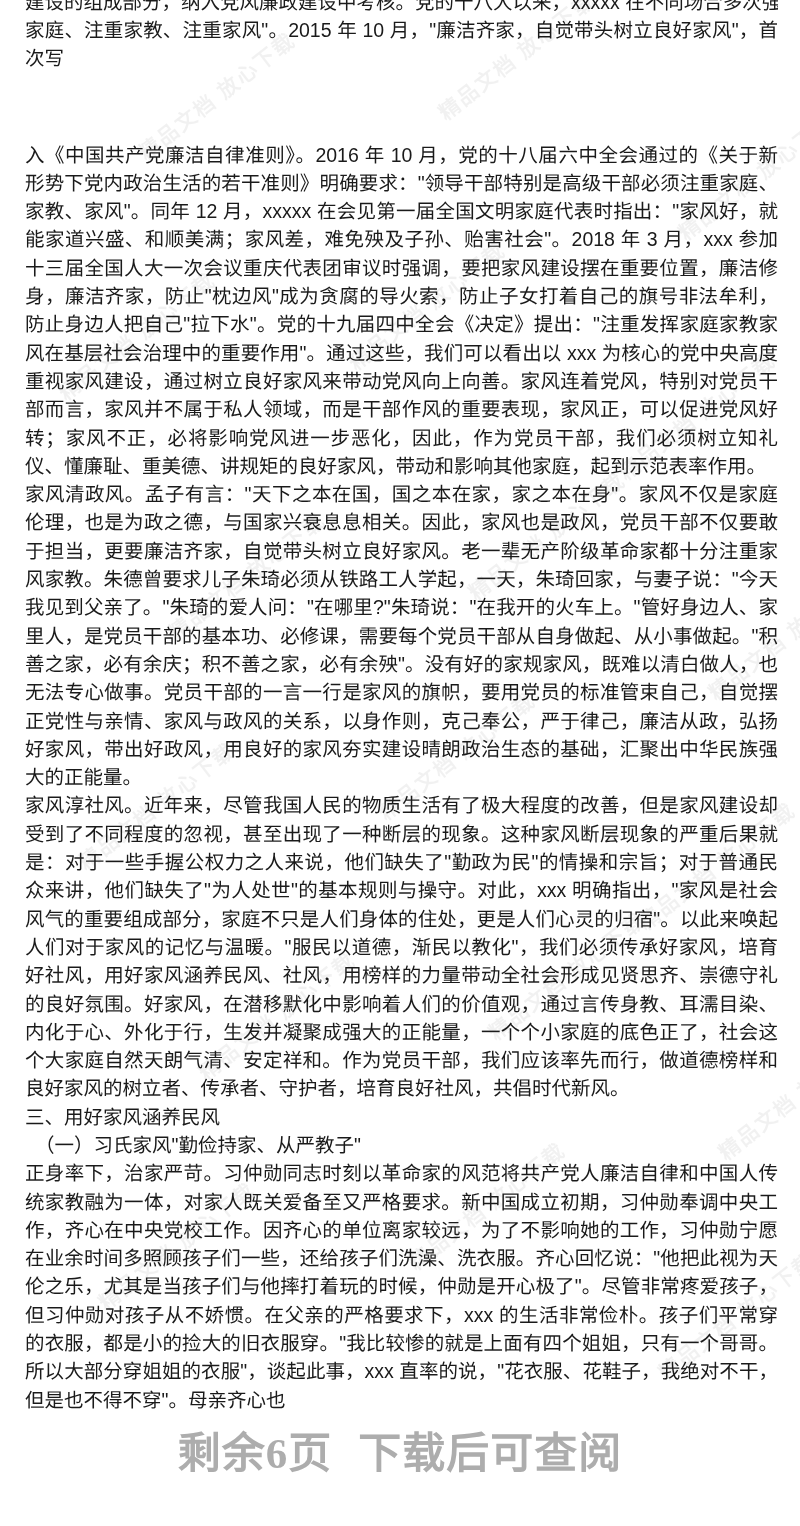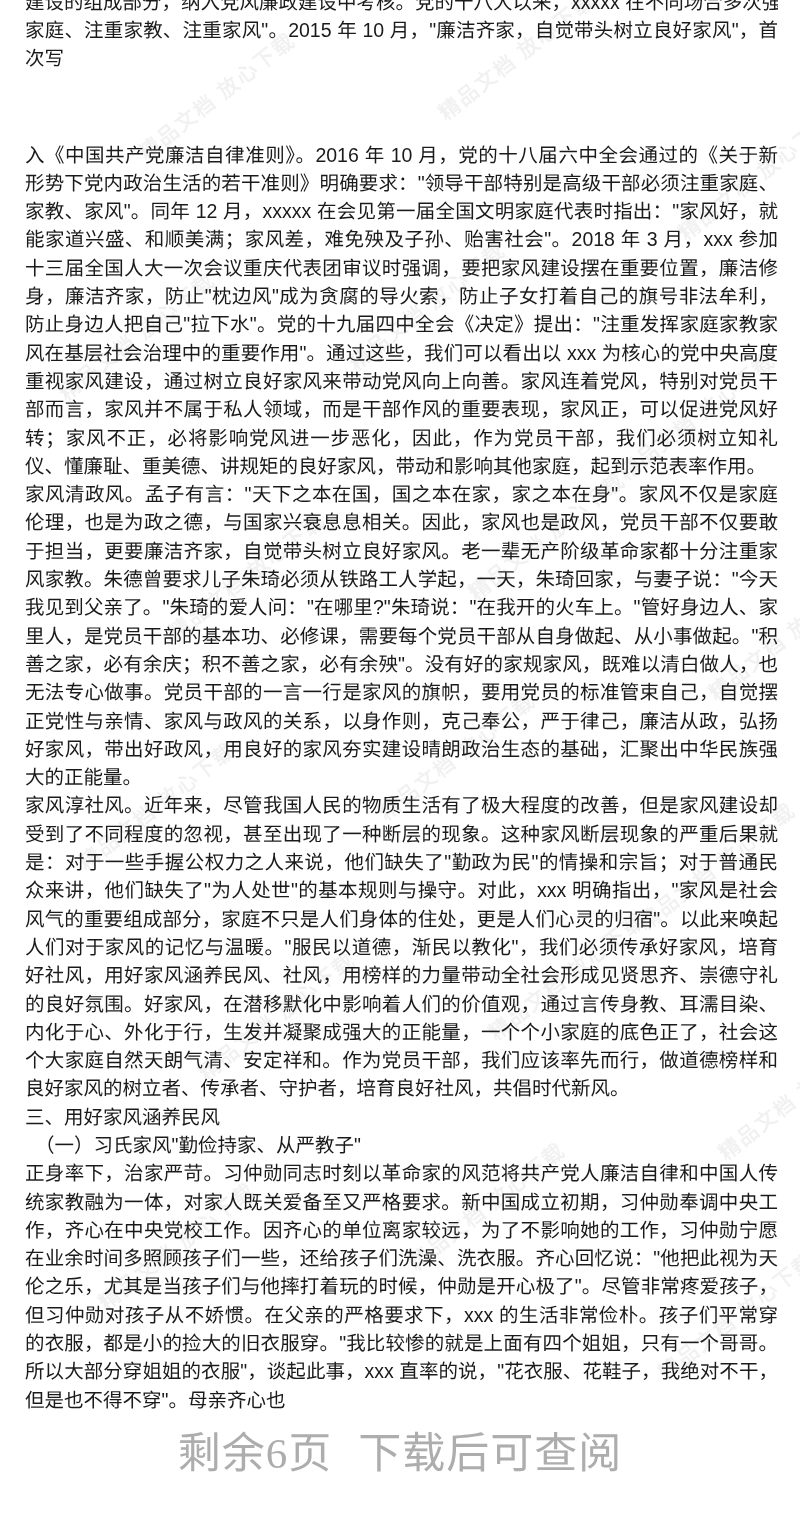--- a/index.html
+++ b/index.html
@@ -93,21 +93,21 @@
     text-indent: 10px;
   }
   .footer-notice {
     position: absolute;
     left: 0;
     right: 0;
     bottom: 46px;
     z-index: 2;
     text-align: center;
     font-size: 43px;
-    font-weight: 400;
+    font-weight: 700;
     color: #adadad;
     letter-spacing: 1px;
     font-family: "Liberation Serif", "DejaVu Serif", serif;
   }
   .footer-notice .gapspan {
     display: inline-block;
     width: 26px;
   }
 </style>
 </head>

